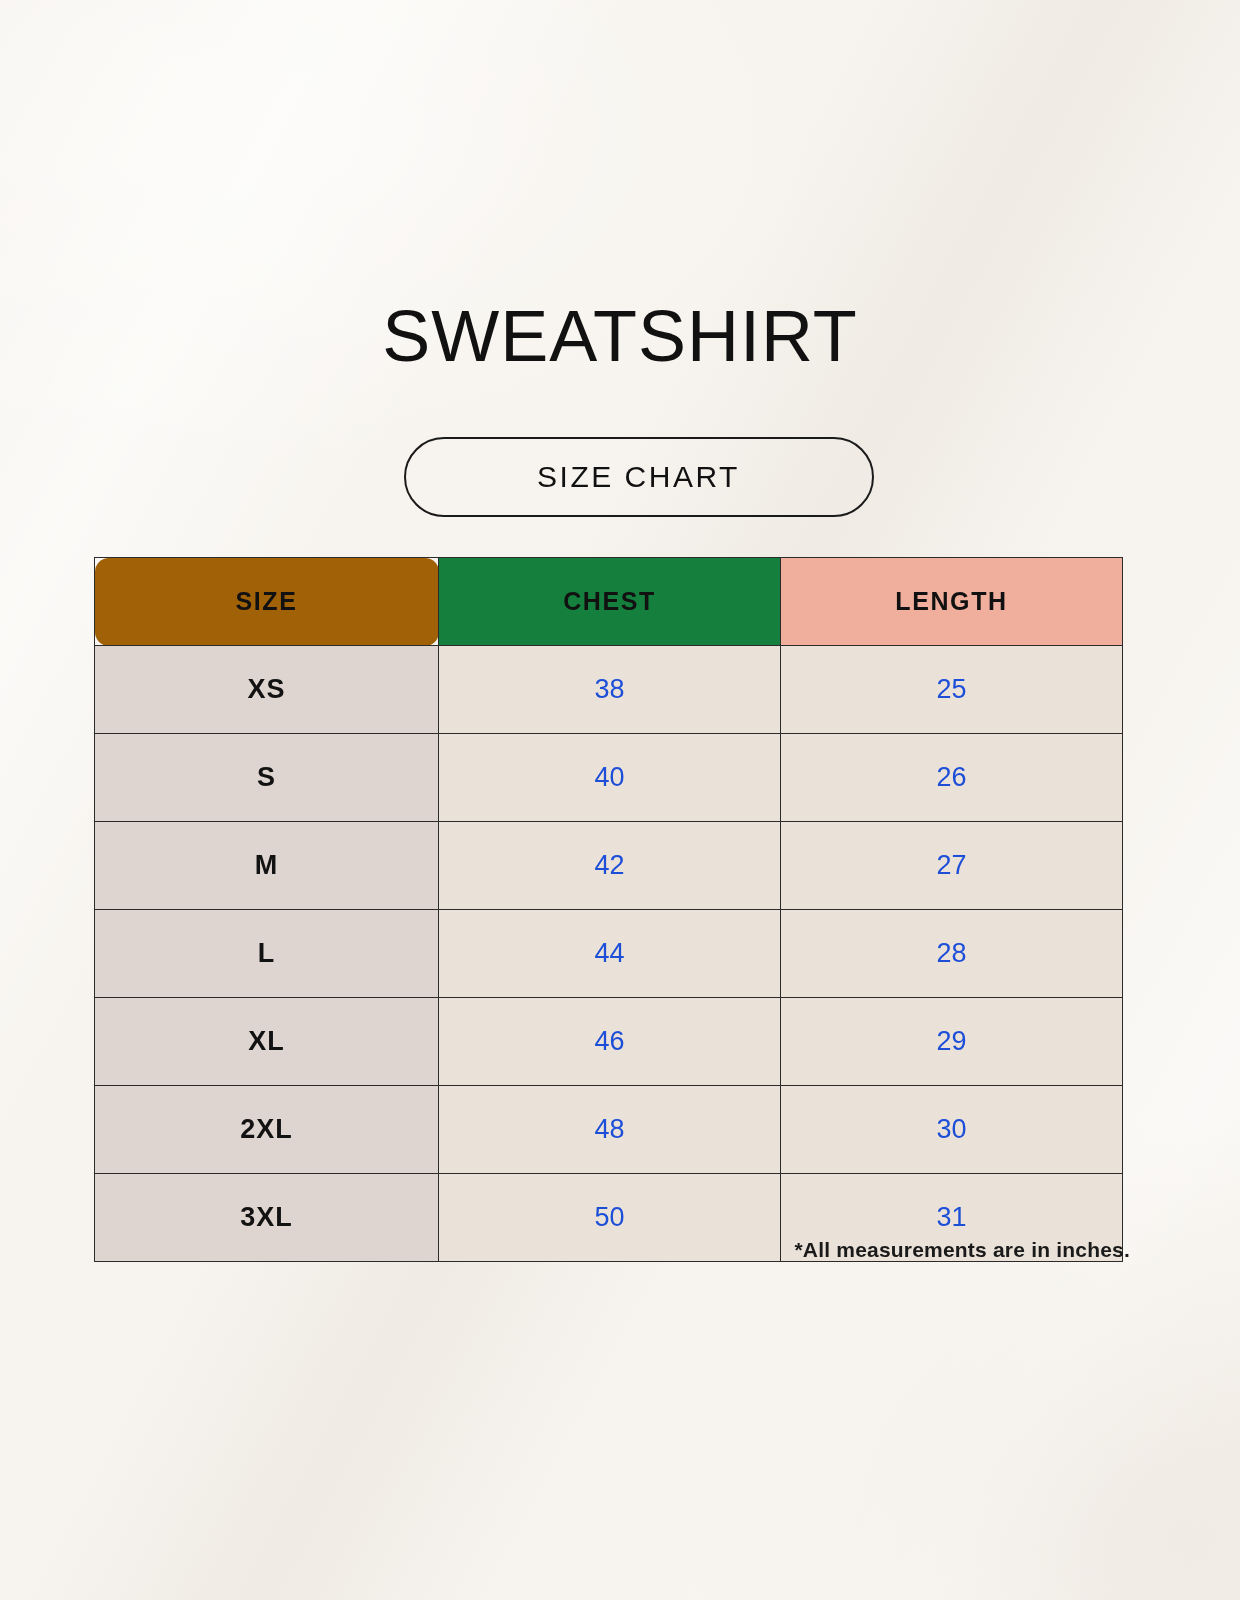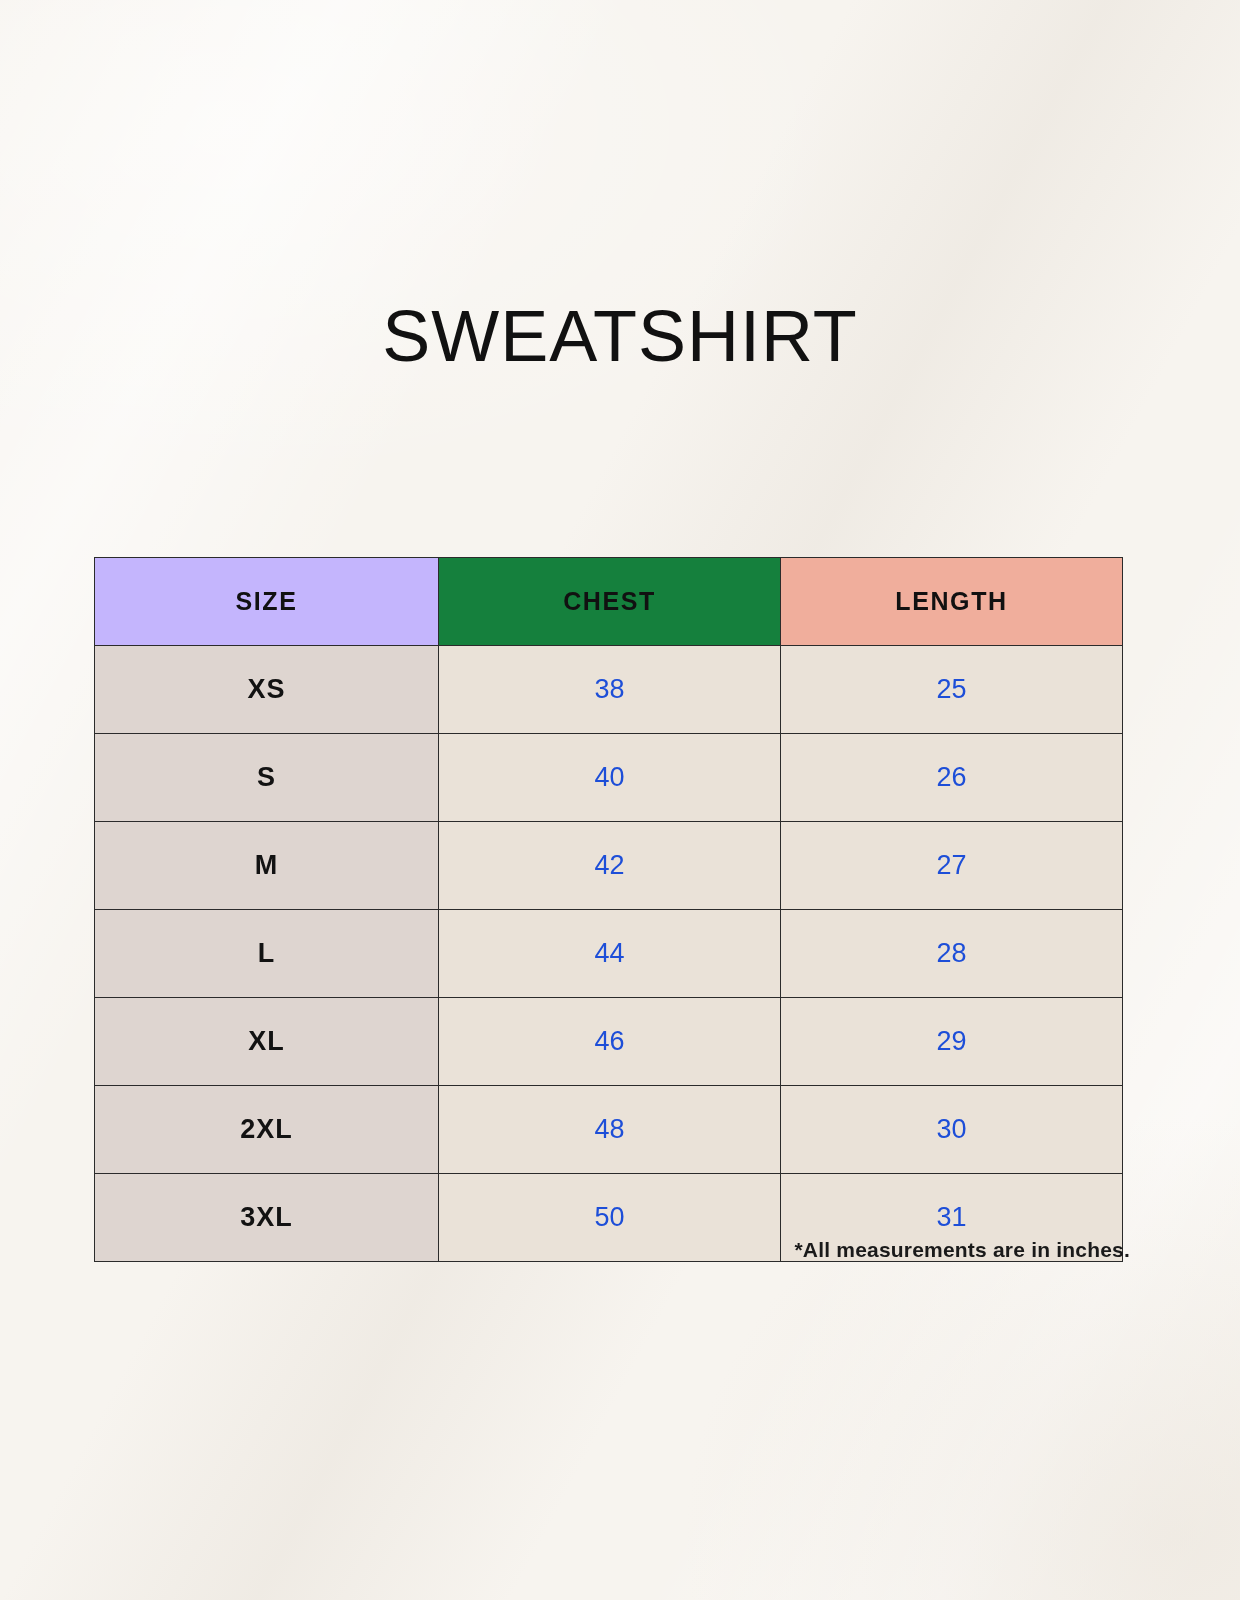--- a/index.html
+++ b/index.html
@@ -99,21 +99,21 @@
   col.c-chest { width: 342px; }
   col.c-length { width: 342px; }
 
   thead th {
     font-size: 25px;
     font-weight: bold;
     letter-spacing: 1.6px;
     color: #111111;
     height: 84px;
   }
-  th.h-size { background: #c4b5fd; }
+  th.h-size { background: #a16207; border-radius: 14px; }
   th.h-chest { background: #15803d; }
   th.h-length { background: #f0ae9c; }
 
   tbody td.c1 {
     background: #ded5d0;
     font-size: 27px;
     font-weight: bold;
     letter-spacing: 1px;
     color: #121212;
     margin-left: 8px;
@@ -139,20 +139,23 @@
 </style>
 </head>
 <body>
 
 <div class="page">
   <div class="bg-wash"></div>
   <div class="bg-wash2"></div>
 
   <div class="title">SWEATSHIRT</div>
 
+  <div class="pill">
+    <span class="pill-label">SIZE CHART</span>
+  </div>
 
   <div class="table-wrap">
     <table class="size-table">
       <colgroup>
         <col class="c-size">
         <col class="c-chest">
         <col class="c-length">
       </colgroup>
       <thead>
         <tr>

